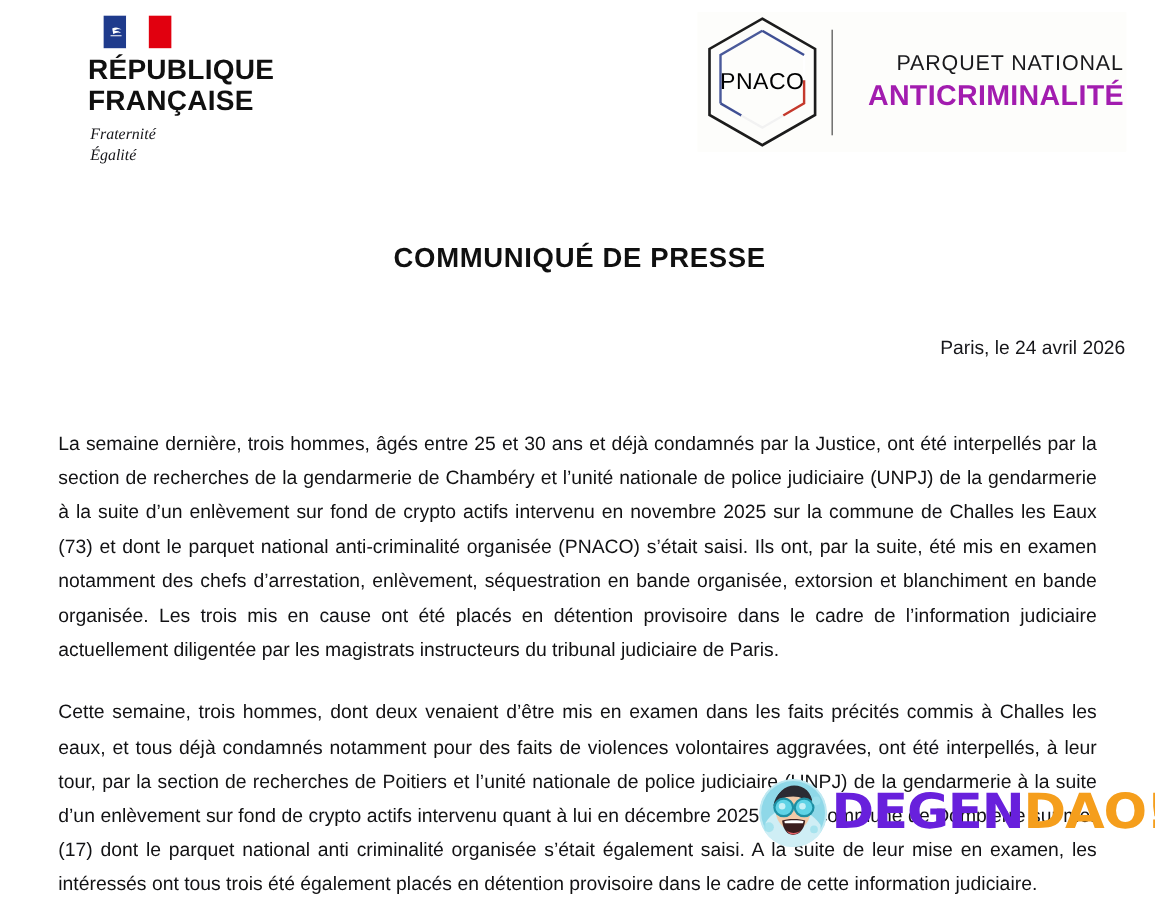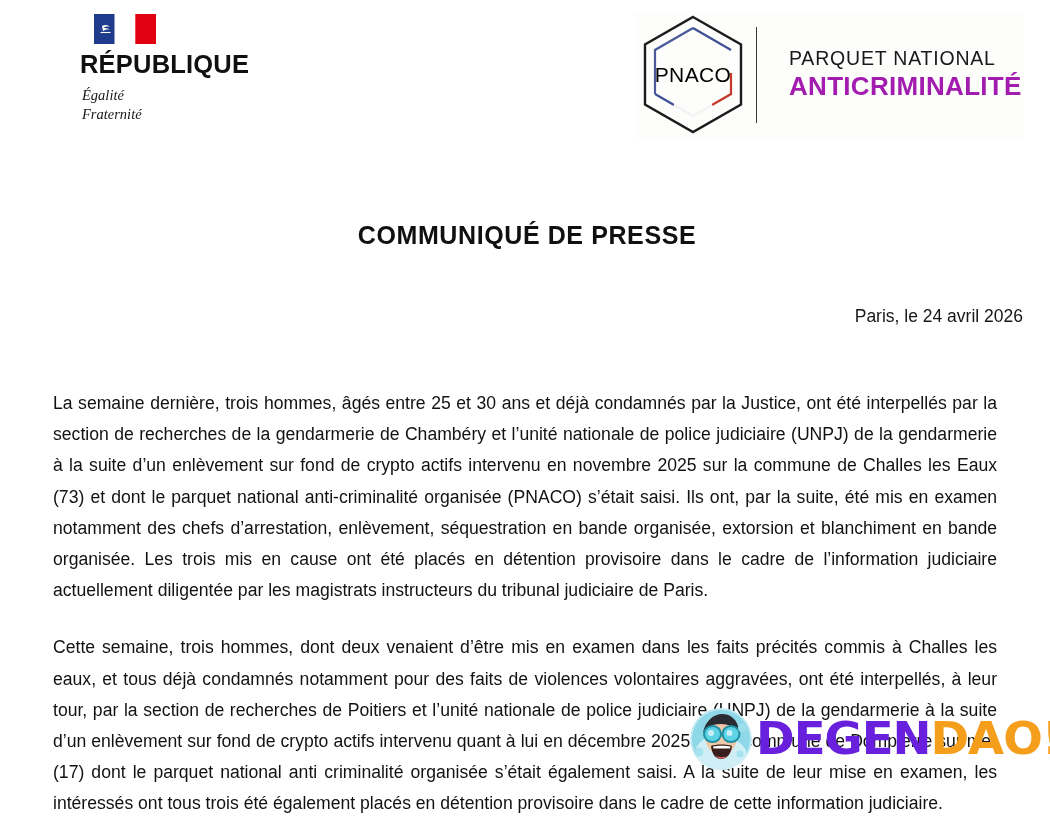--- a/index.html
+++ b/index.html
@@ -99,20 +99,21 @@
   }
   .pnaco-text {
     padding-left: 32px;
     line-height: 1.22;
   }
   .pnaco-line1 {
     font-size: 19.5px;
     font-weight: normal;
     letter-spacing: 0.8px;
     color: #19191c;
+    text-align: right;
   }
   .pnaco-line2, .pnaco-line3 {
     font-size: 26px;
     font-weight: bold;
     letter-spacing: 0.3px;
     color: #a21caf;
   }
 
   
   .doc-title {
@@ -199,24 +200,25 @@
         <rect x="0" y="0" width="20.7" height="30" fill="#1f3b8c"></rect>
         <rect x="20.7" y="0" width="20.6" height="30" fill="#ffffff"></rect>
         <rect x="41.3" y="0" width="20.7" height="30" fill="#e1000f"></rect>
         <path d="M33 3 C29 4 27 8 27.5 12 C28 16 30 18 30 21 C30 24 28.5 26 27 28 L36 28 L36 3 Z" fill="#ffffff"></path>
         <path d="M34 4 C30.5 5.5 28.8 9 29.3 12.4 C29.8 16 31.6 18 31.6 21 C31.6 24 30.2 26 28.8 27.2" fill="none" stroke="#ffffff" stroke-width="1.2"></path>
         <path d="M8 12 C11 10 14 11 16.5 13 C14 12.2 11.5 12.5 9.5 14 C12 13.6 14.5 14.4 16 16 C13.6 15 11 15.6 9 17.2 Z" fill="#ffffff"></path>
         <path d="M6.5 18.5 L16.5 18.5" stroke="#ffffff" stroke-width="1.1"></path>
       </svg>
       <div class="rf-title">
         <div>RÉPUBLIQUE</div>
+        <div>FRANÇAISE</div>
       </div>
       <div class="rf-motto">
+        <div>Fraternité</div>
         <div>Égalité</div>
-        <div>Fraternité</div>
       </div>
     </div>
 
     <div class="pnaco-block">
       <div class="pnaco-mark">
         <svg width="118" height="127" viewBox="0 0 118 127">
           <polygon points="59,6 107,33.5 107,93.5 59,121 11,93.5 11,33.5" fill="none" stroke="#1c1c1c" stroke-width="2.4"></polygon>
           <polygon points="59,17 97,39 97,83 59,105 21,83 21,39" fill="none" stroke="#ffffff" stroke-width="2.2"></polygon>
           <path d="M21,83 L21,39 L59,17" fill="none" stroke="#4a5a9a" stroke-width="2.2"></path>
           <path d="M59,17 L97,39" fill="none" stroke="#3f4f93" stroke-width="2.2"></path>

